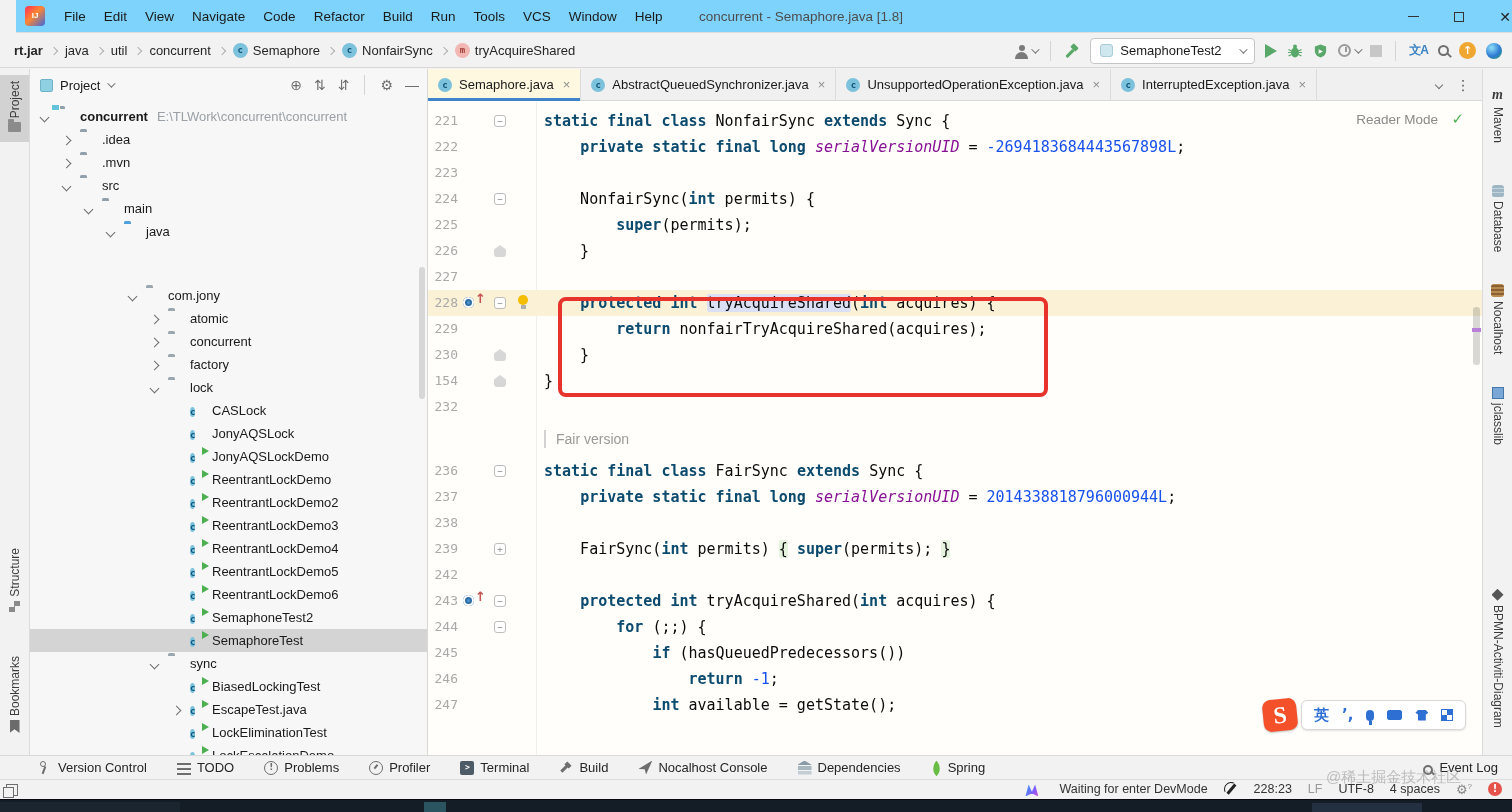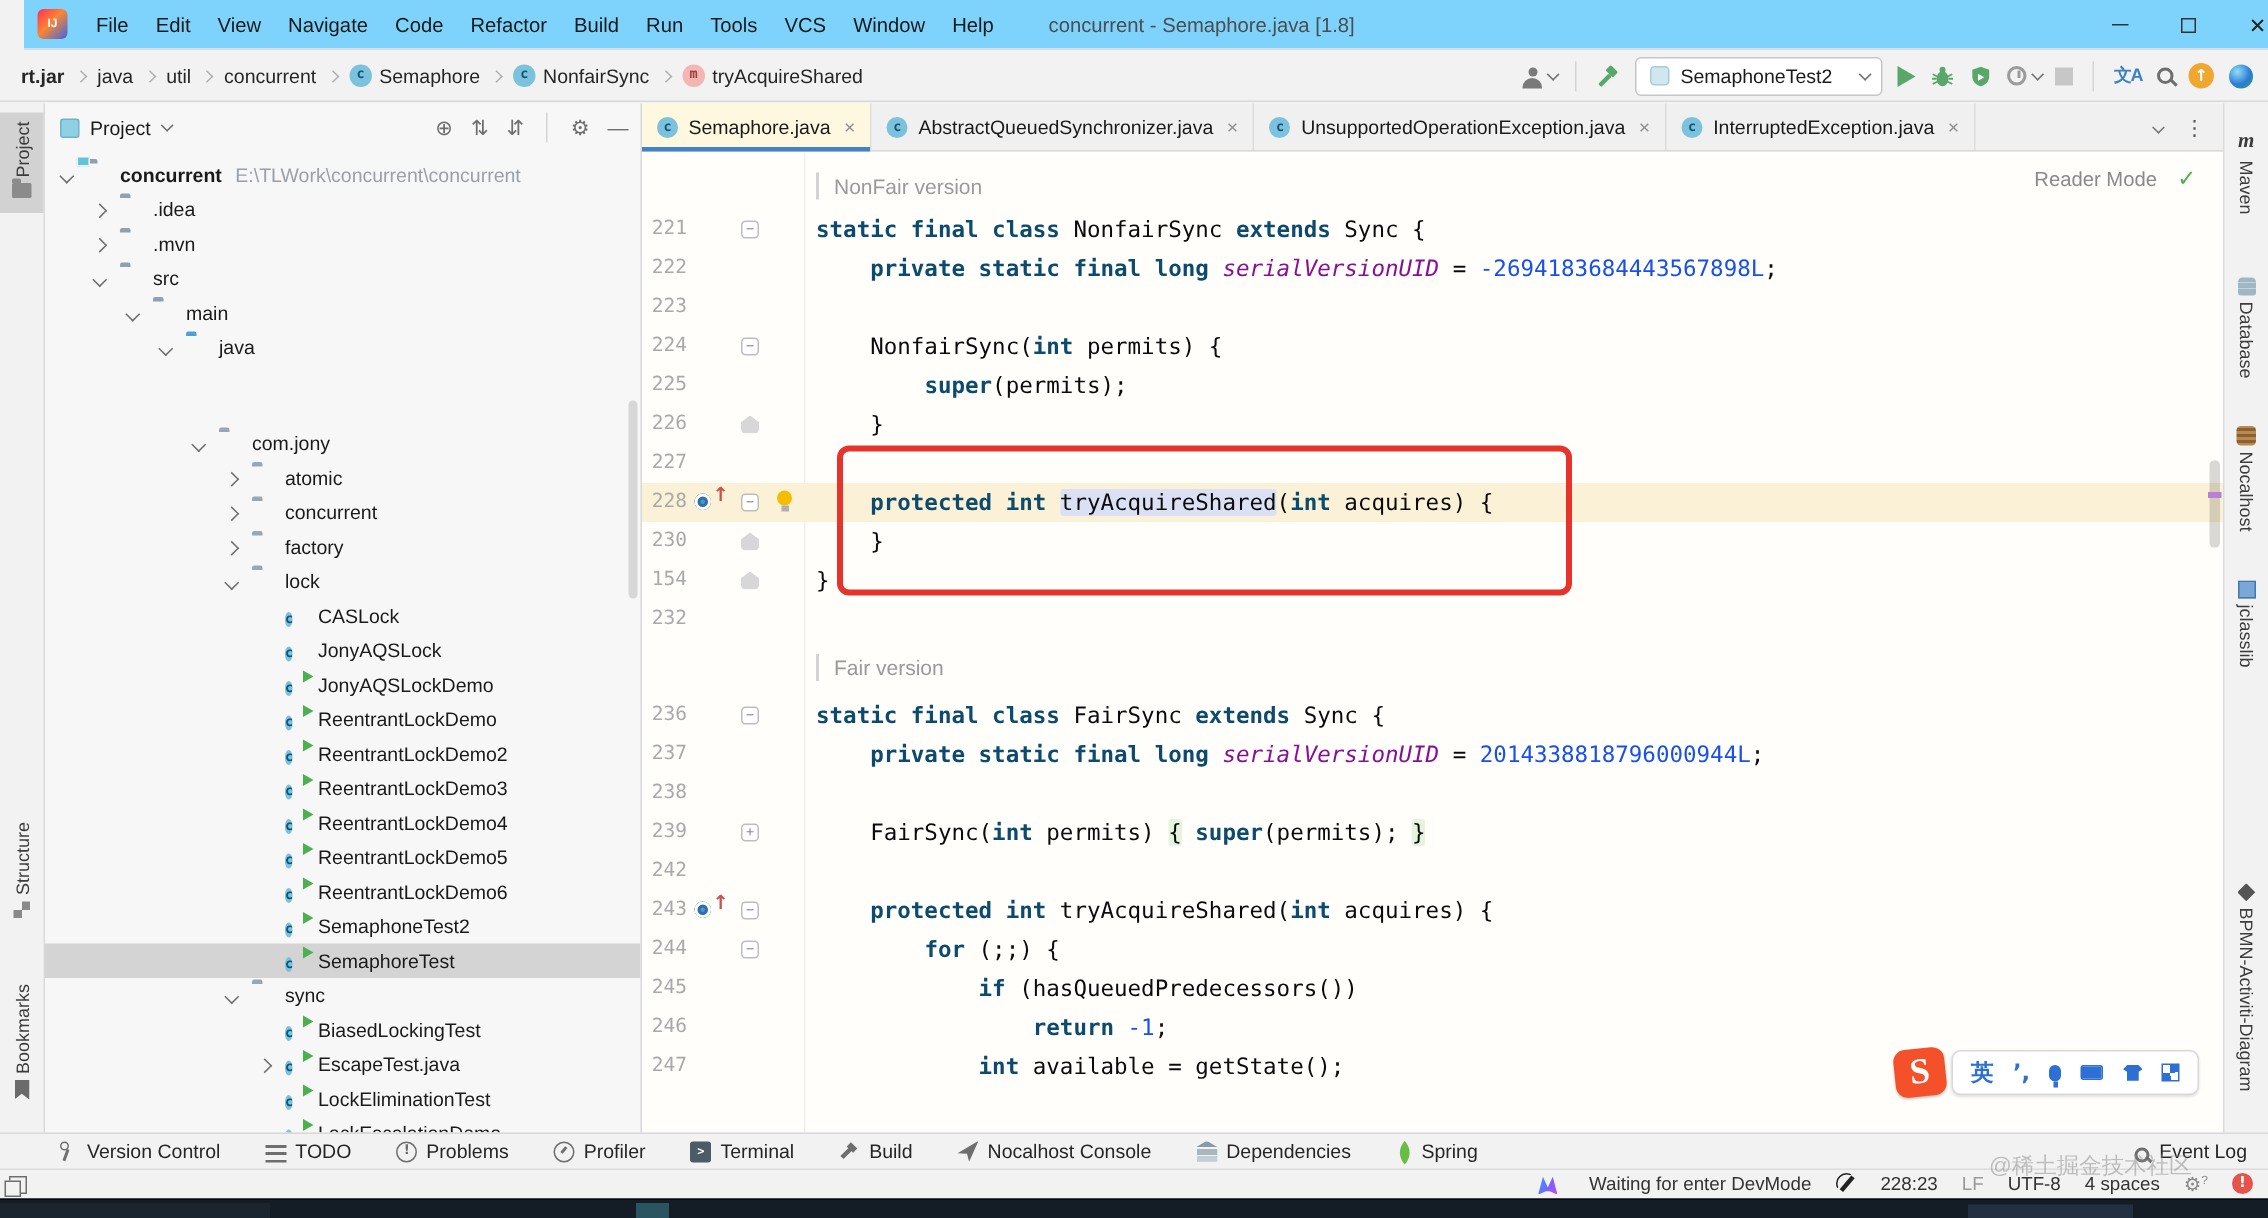--- a/index.html
+++ b/index.html
@@ -492,31 +492,29 @@
           <div id="tab-tools">
             <span class="chev-down"></span>
             <span class="kebab">⋮</span>
           </div>
         </div>
       <div id="editor-content">
         <div id="reader-mode">Reader Mode</div>
         <div id="reader-check">✓</div>
         <div class="gutter-border"></div>
         <div id="code-rows">
-            <div class="c-comment-row" style="height: 32px;">
-              <span class="cmt">NonFair version</span>
-            </div>
             <div class="c-row"><span class="g-num">221</span><span class="g-fold">−</span><span class="code-text"><span class="tk-kw">static final class </span><span class="tk-pl">NonfairSync </span><span class="tk-kw">extends </span><span class="tk-pl">Sync {</span></span></div>
             <div class="c-row"><span class="g-num">222</span><span class="code-text"><span class="tk-pl">    </span><span class="tk-kw">private static final long </span><span class="tk-field">serialVersionUID</span><span class="tk-pl"> = </span><span class="tk-num">-2694183684443567898L</span><span class="tk-pl">;</span></span></div>
             <div class="c-row"><span class="g-num">223</span><span class="code-text"></span></div>
             <div class="c-row"><span class="g-num">224</span><span class="g-fold">−</span><span class="code-text"><span class="tk-pl">    NonfairSync(</span><span class="tk-kw">int</span><span class="tk-pl"> permits) {</span></span></div>
             <div class="c-row"><span class="g-num">225</span><span class="code-text"><span class="tk-pl">        </span><span class="tk-kw">super</span><span class="tk-pl">(permits);</span></span></div>
             <div class="c-row"><span class="g-num">226</span><span class="g-fold end"></span><span class="code-text"><span class="tk-pl">    }</span></span></div>
             <div class="c-row"><span class="g-num">227</span><span class="code-text"></span></div>
             <div class="c-row current"><span class="g-num">228</span><span class="g-ovr"><span class="dot"></span><span class="arr">↑</span></span><span class="g-fold">−</span><span class="g-bulb"></span><span class="code-text"><span class="tk-pl">    </span><span class="tk-kw">protected int </span><span class="tk-hl">tryAcquireShared</span><span class="tk-pl">(</span><span class="tk-kw">int</span><span class="tk-pl"> acquires) {</span></span></div>
+            <div class="c-row"><span class="g-num">229</span><span class="code-text"><span class="tk-pl">        </span><span class="tk-kw">return </span><span class="tk-pl">nonfairTryAcquireShared(acquires);</span></span></div>
             <div class="c-row"><span class="g-num">230</span><span class="g-fold end"></span><span class="code-text"><span class="tk-pl">    }</span></span></div>
             <div class="c-row"><span class="g-num">154</span><span class="g-fold end"></span><span class="code-text"><span class="tk-pl">}</span></span></div>
             <div class="c-row"><span class="g-num">232</span><span class="code-text"></span></div>
             <div class="c-comment-row" style="height: 38px;">
               <span class="cmt">Fair version</span>
             </div>
             <div class="c-row"><span class="g-num">236</span><span class="g-fold">−</span><span class="code-text"><span class="tk-kw">static final class </span><span class="tk-pl">FairSync </span><span class="tk-kw">extends </span><span class="tk-pl">Sync {</span></span></div>
             <div class="c-row"><span class="g-num">237</span><span class="code-text"><span class="tk-pl">    </span><span class="tk-kw">private static final long </span><span class="tk-field">serialVersionUID</span><span class="tk-pl"> = </span><span class="tk-num">2014338818796000944L</span><span class="tk-pl">;</span></span></div>
             <div class="c-row"><span class="g-num">238</span><span class="code-text"></span></div>
             <div class="c-row"><span class="g-num">239</span><span class="g-fold">+</span><span class="code-text"><span class="tk-pl">    FairSync(</span><span class="tk-kw">int</span><span class="tk-pl"> permits) </span><span class="tk-foldr">{</span><span class="tk-pl"> </span><span class="tk-kw">super</span><span class="tk-pl">(permits); </span><span class="tk-foldr">}</span></span></div>

